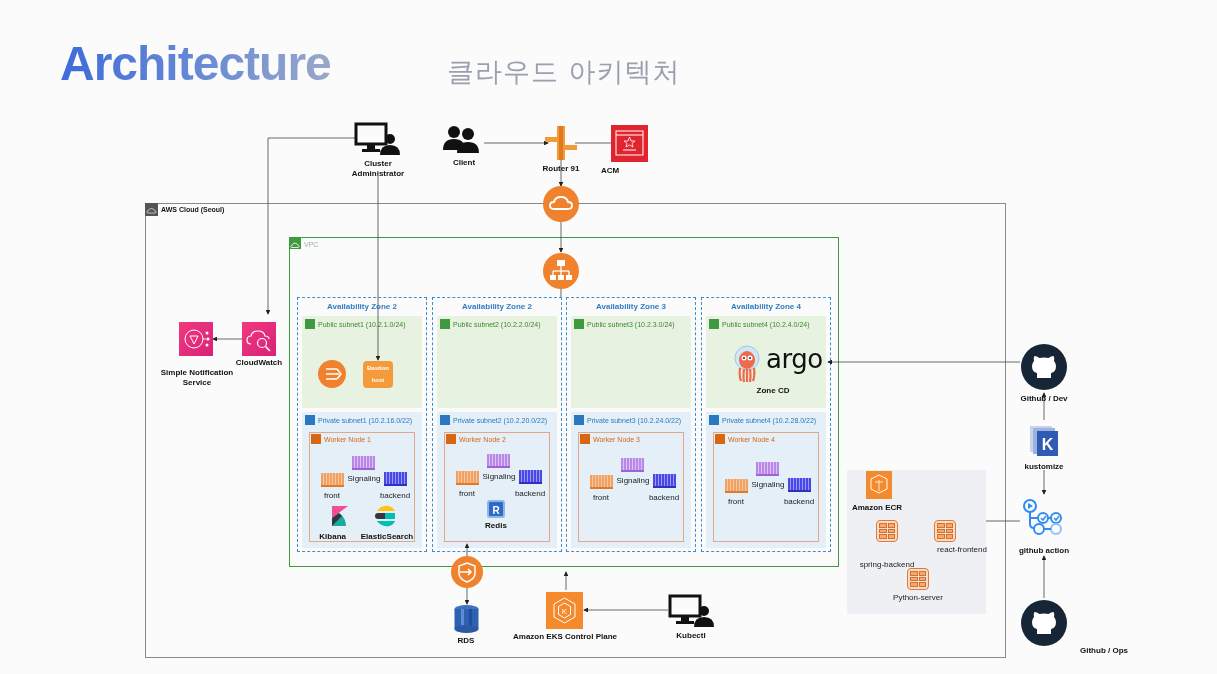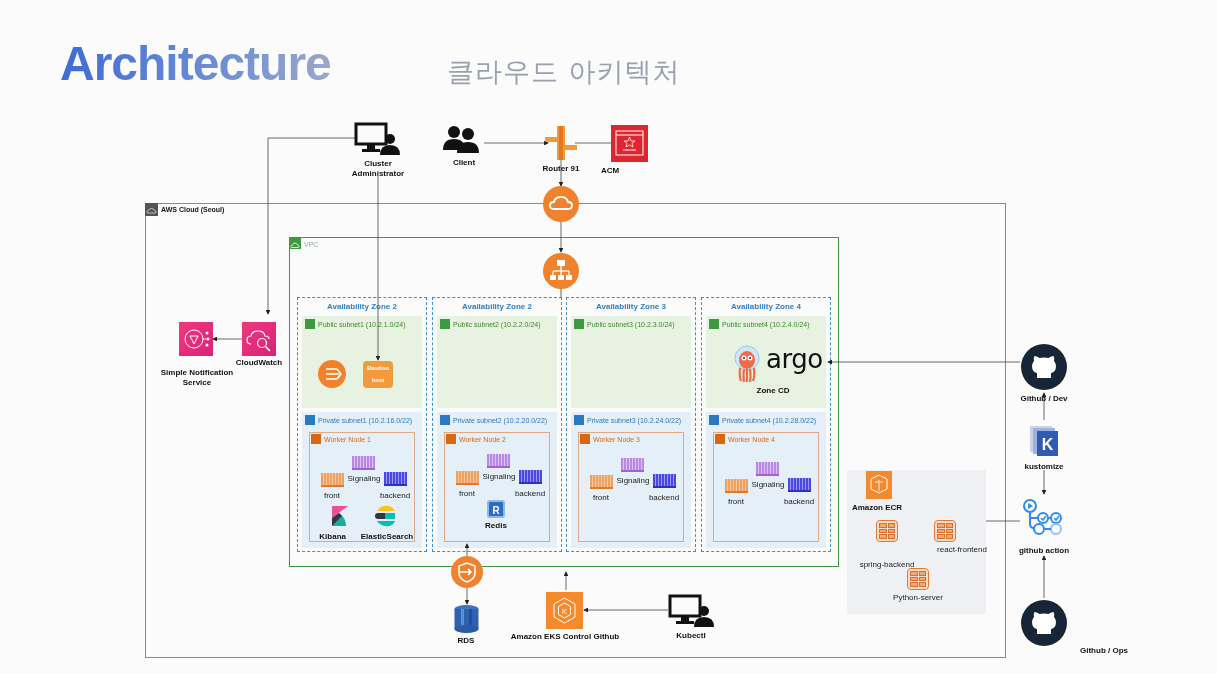--- a/index.html
+++ b/index.html
@@ -348,21 +348,21 @@
 </div>
 <div class="abs lbl" style="left:446px;top:636px;width:40px;">RDS</div>
 
 <div class="abs" style="left:546px;top:592px;width:37px;height:37px;background:#f58a2c;">
   <svg width="37" height="37" viewBox="0 0 37 37">
     <path d="M18.5 6 L29 12 L29 25 L18.5 31 L8 25 L8 12 Z" fill="none" stroke="#fff" stroke-width="1"></path>
     <path d="M18.5 11 L24.5 14.5 L24.5 22.5 L18.5 26 L12.5 22.5 L12.5 14.5 Z" fill="none" stroke="#fff" stroke-width="1"></path>
     <text x="18.5" y="22" font-size="8" fill="#fff" text-anchor="middle" font-family="Liberation Sans, sans-serif">K</text>
   </svg>
 </div>
-<div class="abs lbl" style="left:505px;top:632px;width:120px;">Amazon EKS Control Github</div>
+<div class="abs lbl" style="left:505px;top:632px;width:120px;">Amazon EKS Control Plane</div>
 
 <div class="abs" style="left:668px;top:594px;width:46px;height:34px;">
   <svg width="46" height="34" viewBox="0 0 46 34">
     <rect x="2" y="2" width="30" height="20" fill="none" stroke="#111" stroke-width="3"></rect>
     <rect x="13" y="22" width="8" height="5" fill="#111"></rect>
       <rect x="8" y="27" width="18" height="3" fill="#111"></rect>
     <circle cx="36" cy="17" r="5" fill="#111"></circle>
       <path d="M26 33 Q26 23 36 23 Q46 23 46 33 Z" fill="#111"></path>
   </svg>
 </div>

